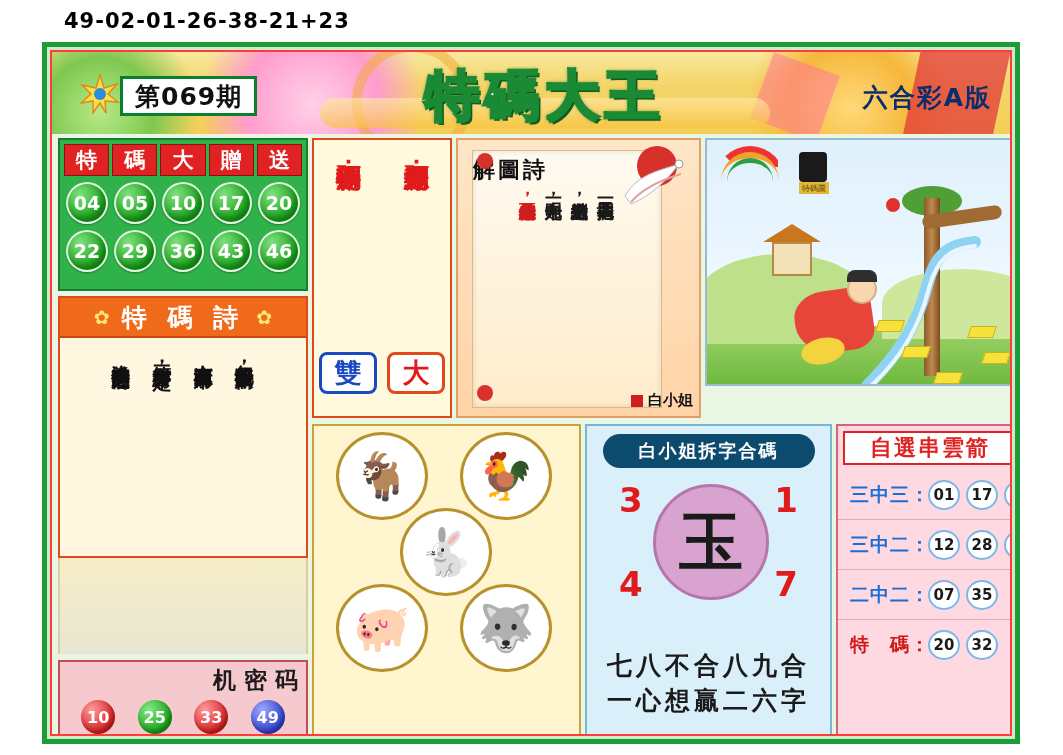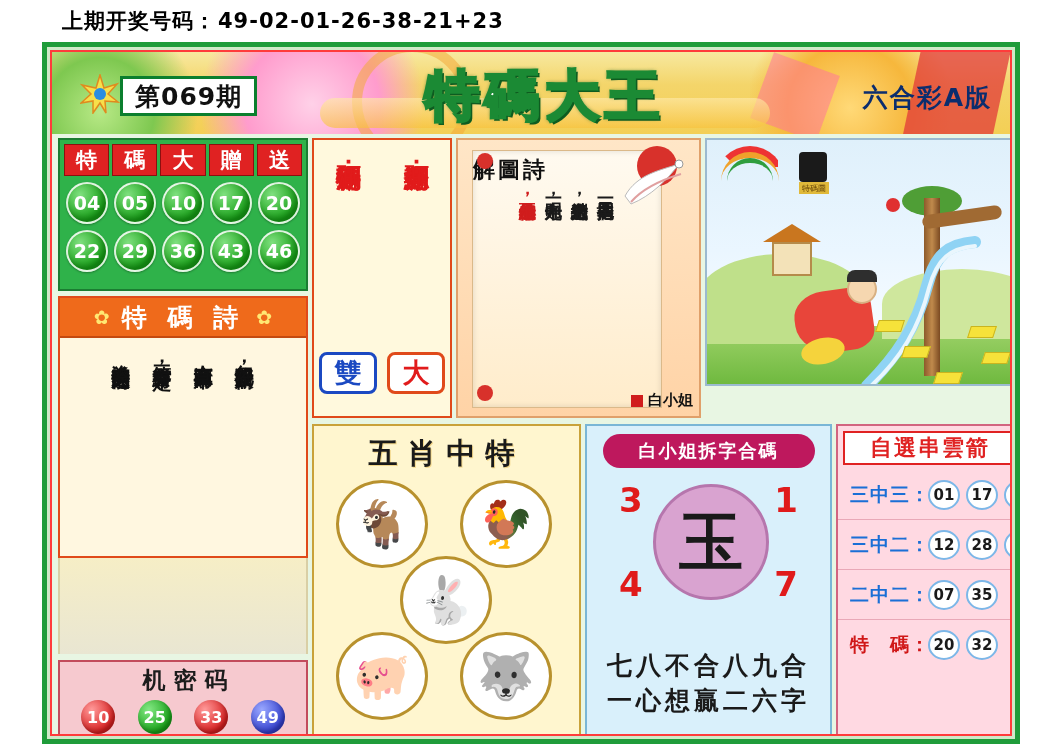--- a/index.html
+++ b/index.html
@@ -138,21 +138,21 @@
     writing-mode:vertical-rl; text-orientation:upright;
     font-size:19px; line-height:1.22; color:#111; font-weight:bold;
     font-family:"DejaVu Serif", serif; letter-spacing:1px;
   }
 
   .secret-box {
     position:absolute; left:0; bottom:0; width:250px; height:78px;
     background:#f6c9cf; border:2px solid #c24c5c;
   }
   .secret-title {
-    text-align:center; font-size:23px; font-weight:bold; color:#1c1c1c;
+    text-align:right; font-size:23px; font-weight:bold; color:#1c1c1c;
     letter-spacing:8px; margin-top:3px;margin-left:12px;
   }
   .secret-balls { display:flex; justify-content:space-around; margin-top:4px; padding:0 10px; }
   .sball {
     width:34px; height:34px; border-radius:50%;
     display:flex; align-items:center; justify-content:center;
     font-size:16px; font-weight:bold; color:#fff;
     box-shadow:inset -2px -3px 5px rgba(0,0,0,.3);
   }
   .sb-red  { background:radial-gradient(circle at 32% 28%, #ff9a9a, #d81f1f 70%); }
@@ -298,21 +298,21 @@
   .z-br { left:146px; top:154px; }
   .z-animal { font-size:46px; line-height:1; }
 
   
   .lady-panel {
     position:absolute; left:533px; top:290px; width:247px; height:314px;
     background:#d9f0fb; border:2px solid #79b6d6;
   }
   .lady-head {
     margin:8px auto 0 auto; width:212px; height:34px; border-radius:17px;
-    background:#be185d; color:#ffffff; font-size:18px; font-weight:bold;
+    background:#0c4a6e; color:#ffffff; font-size:18px; font-weight:bold;
     display:flex; align-items:center; justify-content:center; letter-spacing:2px;
   }
   .lady-circle-wrap { position:relative; width:100%; height:172px; margin-top:4px; }
   .lady-circle {
     position:absolute; left:66px; top:12px; width:116px; height:116px; border-radius:50%;
     background:#d9a3d0; border:3px solid #b676ad;
     display:flex; align-items:center; justify-content:center;
   }
   .lady-char { font-size:64px; font-weight:bold; color:#1a1a1a; font-family:"DejaVu Serif", serif; }
   .corner-num { position:absolute; font-size:34px; font-weight:bold; color:#e01b1b; }
@@ -360,21 +360,20 @@
     background:linear-gradient(180deg,#f6eec6,#e9e6d2);
     border-left:2px solid #d9cfa5; border-right:2px solid #d9cfa5;
   }
 </style>
 </head>
 <body>
 
 <div class="page">
 
   <div class="topline">
-    <span class="lbl">上期开奖号码：</span>
     <span class="nums">49-02-01-26-38-21+23</span>
   </div>
 
   <div class="frame">
     <div class="frame-inner">
 
       <div class="header">
         <div class="hdr-deco1"></div>
         <div class="hdr-deco2"></div>
         <div class="hdr-deco3"></div>
@@ -532,21 +531,20 @@
           </div>
 
           <div class="flag" style="left:170px; top:180px;"></div>
           <div class="flag" style="left:196px; top:206px;"></div>
           <div class="flag" style="left:228px; top:232px;"></div>
           <div class="flag" style="left:262px; top:186px;"></div>
           <div class="flag" style="left:276px; top:212px;"></div>
         </div>
 
         <div class="zodiac">
-          <div class="zodiac-title">五肖中特</div>
           <div class="z-grid">
             <div class="z-cell z-tl">
               <span class="z-animal">🐐</span>
             </div>
             <div class="z-cell z-tr">
               <span class="z-animal">🐓</span>
             </div>
             <div class="z-cell z-mid">
               <span class="z-animal">🐇</span>
             </div>

